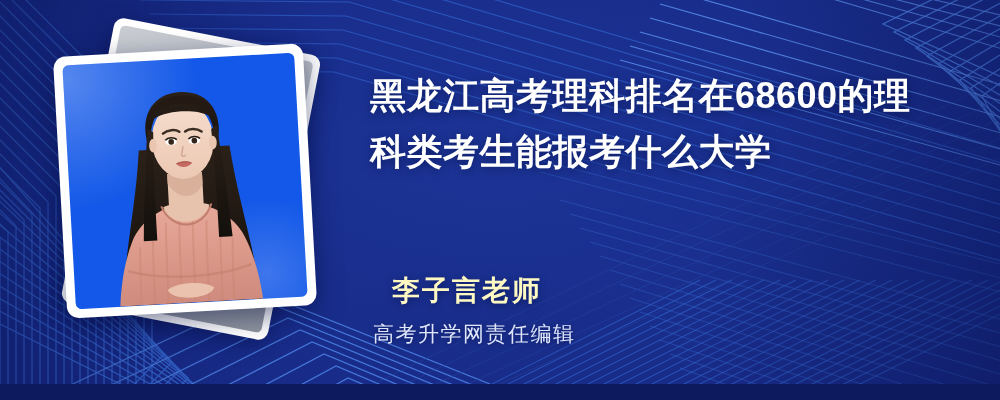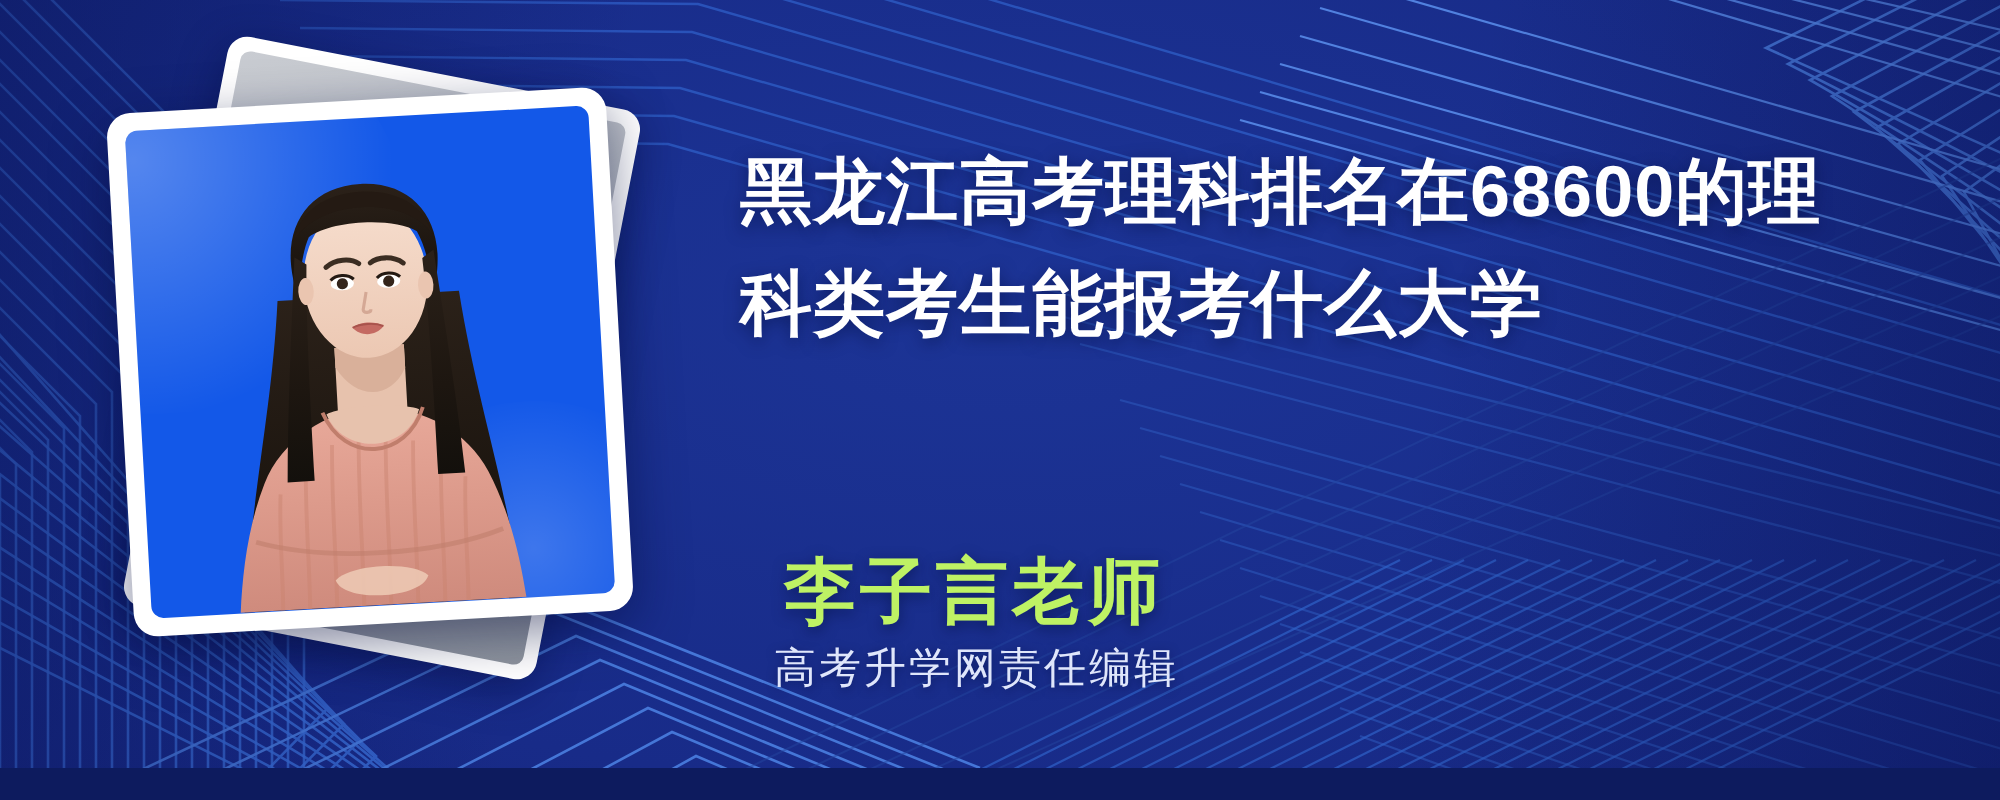--- a/index.html
+++ b/index.html
@@ -140,30 +140,30 @@
     line-height: 56px;
     letter-spacing: 0.5px;
     text-shadow: 0 2px 8px rgba(4, 12, 60, 0.55);
     white-space: pre-line;
   }
 
   .byline {
     position: absolute;
     left: 22px;
     top: 272px;
-    color: #bef264;
-    font-size: 36px;
+    color: #fef9c3;
+    font-size: 28px;
     font-weight: bold;
     letter-spacing: 2px;
     text-shadow: 0 2px 7px rgba(4, 12, 60, 0.55);
   }
 
   .byrole {
     position: absolute;
-    left: 17px;
+    left: 3px;
     top: 320px;
     color: #dfe6fb;
     font-size: 21px;
     font-weight: normal;
     letter-spacing: 1.5px;
     text-shadow: 0 1px 5px rgba(4, 12, 60, 0.5);
   }
 </style>
 </head>
 <body>

